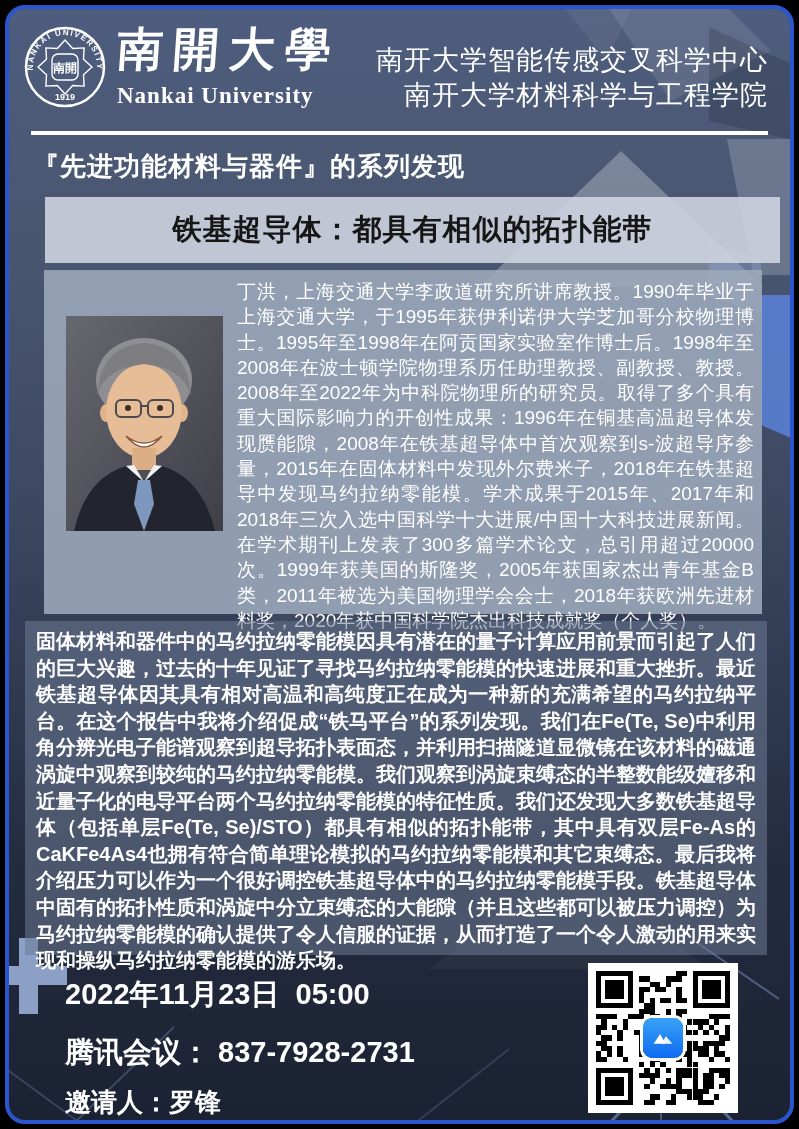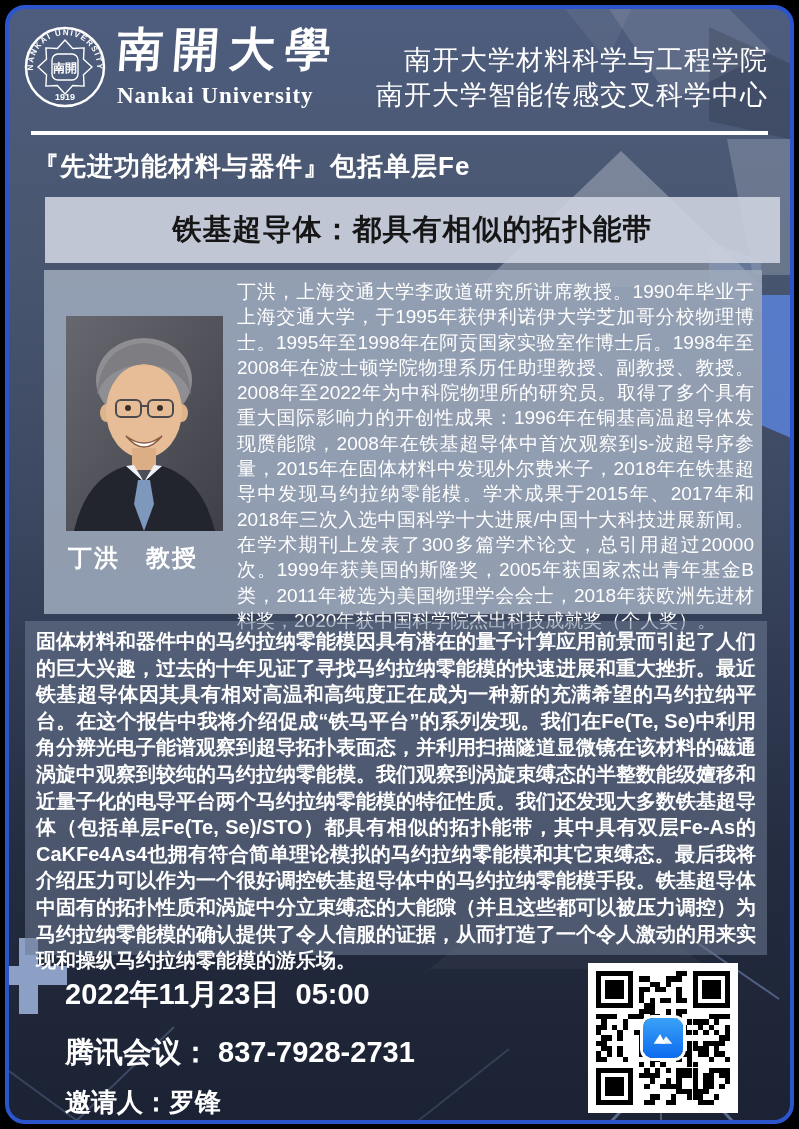--- a/index.html
+++ b/index.html
@@ -99,28 +99,28 @@
         <text x="42" y="75" font-size="9" fill="#fff" text-anchor="middle" font-weight="bold">1919</text>
         <polygon fill="none" stroke="#fff" stroke-width="1.4" points="69,42 60.5,49.7 61.1,61.1 49.7,60.5 42,69 34.3,60.5 22.9,61.1 23.5,49.7 15,42 23.5,34.3 22.9,22.9 34.3,23.5 42,15 49.7,23.5 61.1,22.9 60.5,34.3"></polygon>
         <rect x="29" y="29" width="26" height="26" rx="6" fill="none" stroke="#fff" stroke-width="1.4"></rect>
         <text x="42" y="46.5" font-size="12" fill="#fff" text-anchor="middle" font-weight="bold">南開</text>
       </svg>
       <div class="wordmark">
         <div class="wordmark-cn">南開大學</div>
         <div class="wordmark-en">Nankai University</div>
       </div>
       <div class="org">
+        <div>南开大学智能传感交叉科学中心</div>
         <div>南开大学材料科学与工程学院</div>
-        <div>南开大学智能传感交叉科学中心</div>
       </div>
     </div>
 
     <div class="divider"></div>
 
-    <div class="forum-title">『先进功能材料与器件』包括单层Fe</div>
+    <div class="forum-title">『先进功能材料与器件』的系列发现</div>
 
     <div class="banner">
       <div class="banner-title">铁基超导体：都具有相似的拓扑能带</div>
     </div>
 
     <div class="bio-box">
       <div class="photo">
         <svg viewBox="0 0 157 215" width="157" height="215">
           <defs>
             <linearGradient id="pg" x1="0" y1="0" x2="1" y2="1">
@@ -140,21 +140,20 @@
           <circle cx="62" cy="92" r="3" fill="#3a2e26"></circle>
           <circle cx="94" cy="92" r="3" fill="#3a2e26"></circle>
           <path d="M60,120 Q78,134 96,120 Q78,142 60,120 Z" fill="#fff" stroke="#8a5a42" stroke-width="1.5"></path>
           <rect x="66" y="132" width="24" height="22" fill="#dcae85"></rect>
           <path d="M8,215 Q20,162 60,150 L78,164 L96,150 Q136,162 149,215 Z" fill="#23252e"></path>
           <polygon points="60,150 78,166 68,149" fill="#eef1f5"></polygon>
           <polygon points="96,150 78,166 88,149" fill="#eef1f5"></polygon>
           <polygon points="72,164 84,164 88,188 78,215 68,188" fill="#7e97bc"></polygon>
         </svg>
       </div>
-      <div class="photo-caption">丁洪　教授</div>
       <div class="bio-text">丁洪，上海交通大学李政道研究所讲席教授。1990年毕业于上海交通大学，于1995年获伊利诺伊大学芝加哥分校物理博士。1995年至1998年在阿贡国家实验室作博士后。1998年至2008年在波士顿学院物理系历任助理教授、副教授、教授。2008年至2022年为中科院物理所的研究员。取得了多个具有重大国际影响力的开创性成果：1996年在铜基高温超导体发现赝能隙，2008年在铁基超导体中首次观察到s-波超导序参量，2015年在固体材料中发现外尔费米子，2018年在铁基超导中发现马约拉纳零能模。学术成果于2015年、2017年和2018年三次入选中国科学十大进展/中国十大科技进展新闻。在学术期刊上发表了300多篇学术论文，总引用超过20000次。1999年获美国的斯隆奖，2005年获国家杰出青年基金B类，2011年被选为美国物理学会会士，2018年获欧洲先进材料奖，2020年获中国科学院杰出科技成就奖（个人奖）。</div>
     </div>
 
     <div class="abstract">
       <div class="abstract-text">固体材料和器件中的马约拉纳零能模因具有潜在的量子计算应用前景而引起了人们的巨大兴趣，过去的十年见证了寻找马约拉纳零能模的快速进展和重大挫折。最近铁基超导体因其具有相对高温和高纯度正在成为一种新的充满希望的马约拉纳平台。在这个报告中我将介绍促成“铁马平台”的系列发现。我们在Fe(Te, Se)中利用角分辨光电子能谱观察到超导拓扑表面态，并利用扫描隧道显微镜在该材料的磁通涡旋中观察到较纯的马约拉纳零能模。我们观察到涡旋束缚态的半整数能级嬗移和近量子化的电导平台两个马约拉纳零能模的特征性质。我们还发现大多数铁基超导体（包括单层Fe(Te, Se)/STO）都具有相似的拓扑能带，其中具有双层Fe-As的CaKFe4As4也拥有符合简单理论模拟的马约拉纳零能模和其它束缚态。最后我将介绍压力可以作为一个很好调控铁基超导体中的马约拉纳零能模手段。铁基超导体中固有的拓扑性质和涡旋中分立束缚态的大能隙（并且这些都可以被压力调控）为马约拉纳零能模的确认提供了令人信服的证据，从而打造了一个令人激动的用来实现和操纵马约拉纳零能模的游乐场。</div>
     </div>
 
     <div class="footer-line date-line">2022年11月23日  05:00</div>
     <div class="footer-line meeting-line">腾讯会议： 837-7928-2731</div>
     <div class="footer-line inviter-line">邀请人：罗锋</div>

